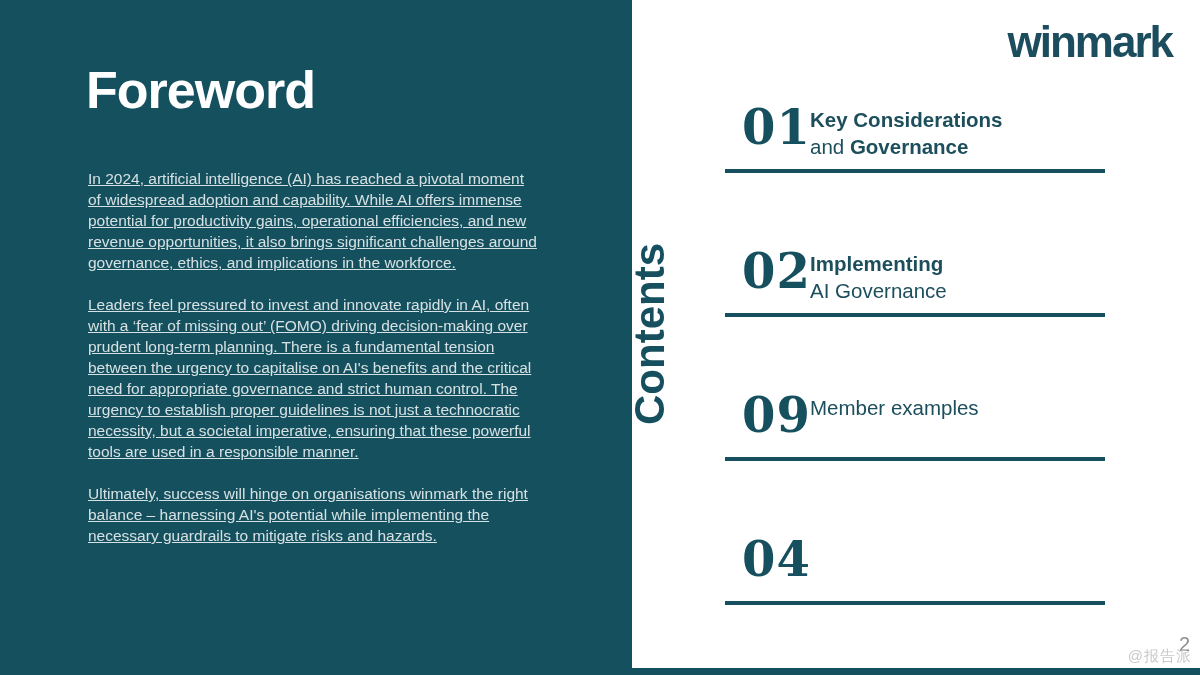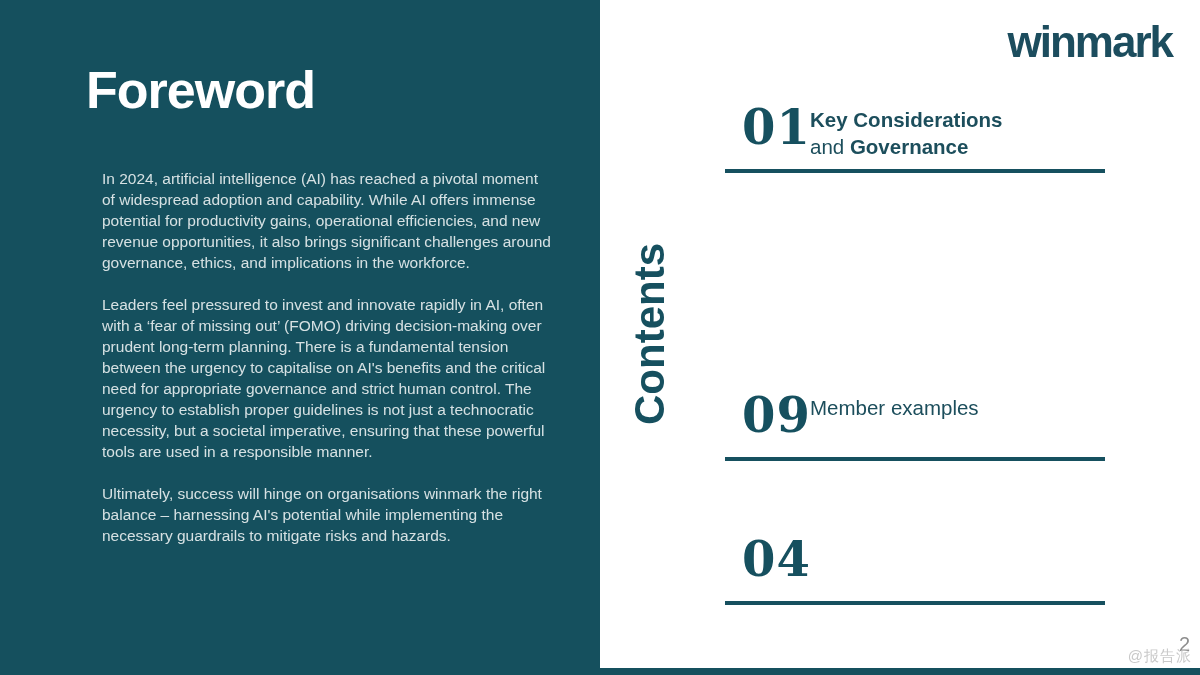--- a/index.html
+++ b/index.html
@@ -1,30 +1,30 @@
 <!DOCTYPE html>
 <html><head>
 <meta charset="utf-8">
 <style>
   html,body{margin:0;padding:0;background:#ffffff;}
   .slide{
     position:relative;width:1200px;height:675px;background:#ffffff;
     overflow:hidden;font-family:"Liberation Sans",sans-serif;
   }
   
-  .left-panel{position:absolute;left:0;top:0;width:600px;height:675px;background:#15505e;}
+  .left-panel{position:absolute;left:0;top:0;width:600px;height:675px;background:#15505e;padding-left:32px;}
   .fw-title{
     position:absolute;left:86px;top:62px;margin:0;
     font-size:52px;font-weight:bold;color:#ffffff;line-height:1.1;letter-spacing:-1px;
   }
   .fw-body{
     position:absolute;left:86px;top:168px;width:505px;
     font-size:15.5px;line-height:21px;color:#d6e1e3;
   }
-  .fw-body p{margin:0 0 21px 16px;white-space:pre-line;}
+  .fw-body p{margin:0 0 21px 2px;white-space:pre-line;text-decoration:underline;}
   
   .bottom-bar{position:absolute;left:0;bottom:0;width:1200px;height:7px;background:#15505e;}
   
   .contents-vertical{
     position:absolute;left:650px;top:334px;
     transform:translate(-50%,-50%) rotate(-90deg);
     font-size:42px;font-weight:bold;color:#16505f;white-space:nowrap;letter-spacing:0;
   }
   
   .logo{
@@ -82,20 +82,28 @@
 
   <div class="toc-item i1">
     <div class="toc-number">01</div>
     <div class="toc-text">
       <div class="toc-line"><span class="b">Key Considerations</span></div>
       <div class="toc-line"><span>and </span><span class="b">Governance</span></div>
     </div>
     <div class="toc-rule"></div>
   </div>
 
+  <div class="toc-item i2">
+    <div class="toc-number">02</div>
+    <div class="toc-text">
+      <div class="toc-line"><span class="b">Implementing</span></div>
+      <div class="toc-line"><span>AI Governance</span></div>
+    </div>
+    <div class="toc-rule"></div>
+  </div>
 
   <div class="toc-item i3">
     <div class="toc-number">09</div>
     <div class="toc-text">
       <div class="toc-line"><span>Member examples</span></div>
     </div>
     <div class="toc-rule"></div>
   </div>
 
   <div class="toc-item i4">

